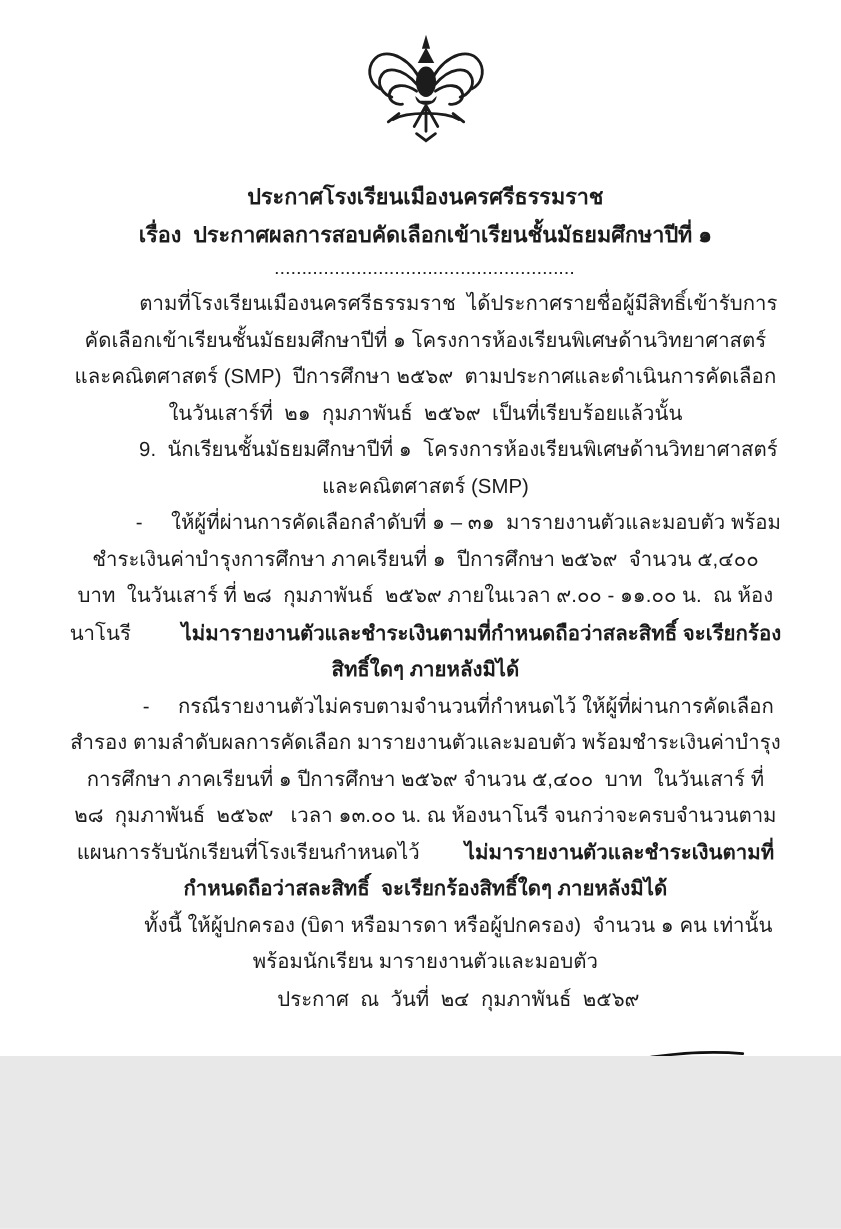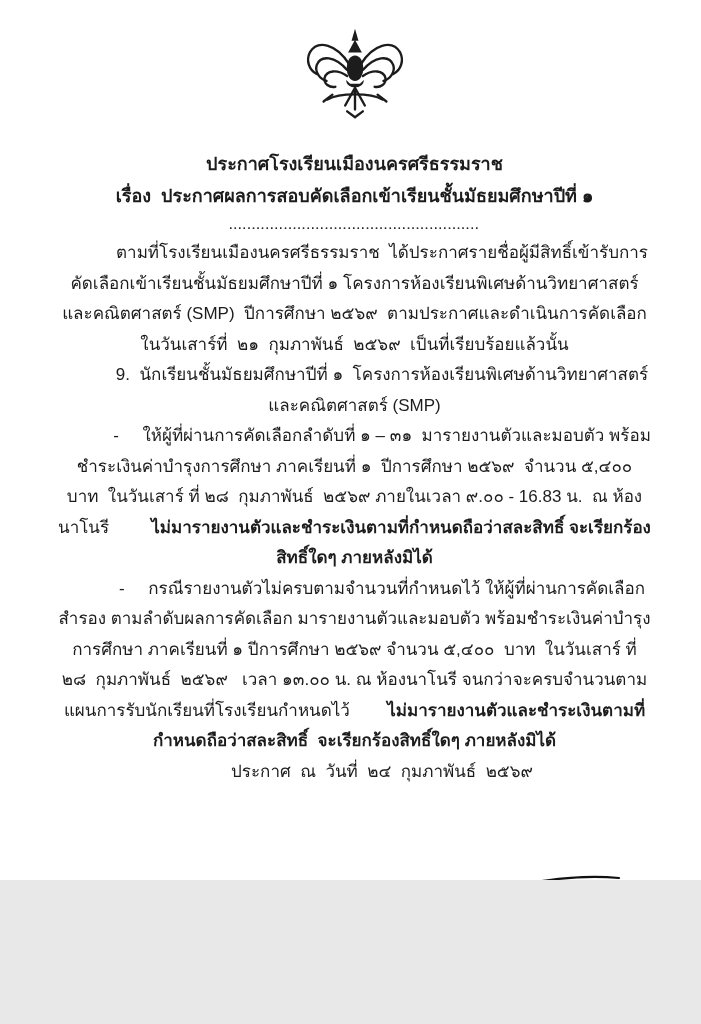--- a/index.html
+++ b/index.html
@@ -64,24 +64,25 @@
     </svg>
   </div>
 
   <h1 class="title">ประกาศโรงเรียนเมืองนครศรีธรรมราช</h1>
   <div class="title">เรื่อง  ประกาศผลการสอบคัดเลือกเข้าเรียนชั้นมัธยมศึกษาปีที่ ๑</div>
   <div class="dots">.......................................................</div>
 
   <p class="para">ตามที่โรงเรียนเมืองนครศรีธรรมราช  ได้ประกาศรายชื่อผู้มีสิทธิ์เข้ารับการคัดเลือกเข้าเรียนชั้นมัธยมศึกษาปีที่ ๑ โครงการห้องเรียนพิเศษด้านวิทยาศาสตร์และคณิตศาสตร์ (SMP)  ปีการศึกษา ๒๕๖๙  ตามประกาศและดำเนินการคัดเลือกในวันเสาร์ที่  ๒๑  กุมภาพันธ์  ๒๕๖๙  เป็นที่เรียบร้อยแล้วนั้น</p>
   <p class="para">9.  นักเรียนชั้นมัธยมศึกษาปีที่ ๑  โครงการห้องเรียนพิเศษด้านวิทยาศาสตร์และคณิตศาสตร์ (SMP)</p>
 
-  <p class="para"><span>-     ให้ผู้ที่ผ่านการคัดเลือกลำดับที่ ๑ – ๓๑  มารายงานตัวและมอบตัว พร้อมชำระเงินค่าบำรุงการศึกษา ภาคเรียนที่ ๑  ปีการศึกษา ๒๕๖๙  จำนวน ๕,๔๐๐  บาท  ในวันเสาร์ ที่ ๒๘  กุมภาพันธ์  ๒๕๖๙ ภายในเวลา ๙.๐๐ - 16.83 น.  ณ ห้องนาโนรี   </span><span class="b">ไม่มารายงานตัวและชำระเงินตามที่กำหนดถือว่าสละสิทธิ์ จะเรียกร้องสิทธิ์ใดๆ ภายหลังมิได้</span></p>
+  <p class="para"><span>-     ให้ผู้ที่ผ่านการคัดเลือกลำดับที่ ๑ – ๓๑  มารายงานตัวและมอบตัว พร้อมชำระเงินค่าบำรุงการศึกษา ภาคเรียนที่ ๑  ปีการศึกษา ๒๕๖๙  จำนวน ๕,๔๐๐  บาท  ในวันเสาร์ ที่ ๒๘  กุมภาพันธ์  ๒๕๖๙ ภายในเวลา ๙.๐๐ - ๑๑.๐๐ น.  ณ ห้องนาโนรี   </span><span class="b">ไม่มารายงานตัวและชำระเงินตามที่กำหนดถือว่าสละสิทธิ์ จะเรียกร้องสิทธิ์ใดๆ ภายหลังมิได้</span></p>
 
   <p class="para"><span>-     กรณีรายงานตัวไม่ครบตามจำนวนที่กำหนดไว้ ให้ผู้ที่ผ่านการคัดเลือกสำรอง ตามลำดับผลการคัดเลือก มารายงานตัวและมอบตัว พร้อมชำระเงินค่าบำรุงการศึกษา ภาคเรียนที่ ๑ ปีการศึกษา ๒๕๖๙ จำนวน ๕,๔๐๐  บาท  ในวันเสาร์ ที่ ๒๘  กุมภาพันธ์  ๒๕๖๙   เวลา ๑๓.๐๐ น. ณ ห้องนาโนรี จนกว่าจะครบจำนวนตามแผนการรับนักเรียนที่โรงเรียนกำหนดไว้  </span><span class="b">ไม่มารายงานตัวและชำระเงินตามที่กำหนดถือว่าสละสิทธิ์  จะเรียกร้องสิทธิ์ใดๆ ภายหลังมิได้</span></p>
 
+  <p class="para">ทั้งนี้ ให้ผู้ปกครอง (บิดา หรือมารดา หรือผู้ปกครอง)  จำนวน ๑ คน เท่านั้น พร้อมนักเรียน มารายงานตัวและมอบตัว</p>
   <p class="para">ประกาศ  ณ  วันที่  ๒๔  กุมภาพันธ์  ๒๕๖๙</p>
 
   <div class="sig-block">
     <svg class="sig-scribble" width="230" height="58" viewBox="0 0 230 58" aria-hidden="true">
       <g fill="none" stroke="#111" stroke-width="2.2" stroke-linecap="round">
         <path d="M14 44 C2 40 2 26 14 22 C28 17 38 26 30 36 C24 44 10 48 6 52 C20 46 34 40 44 34"></path>
         <path d="M34 40 C30 30 38 20 46 26 C52 31 46 42 40 44"></path>
         <path d="M48 42 C52 32 58 26 62 24 C58 32 56 40 60 42 C66 44 74 34 82 26 C120 10 180 2 224 6"></path>
       </g>
     </svg>

